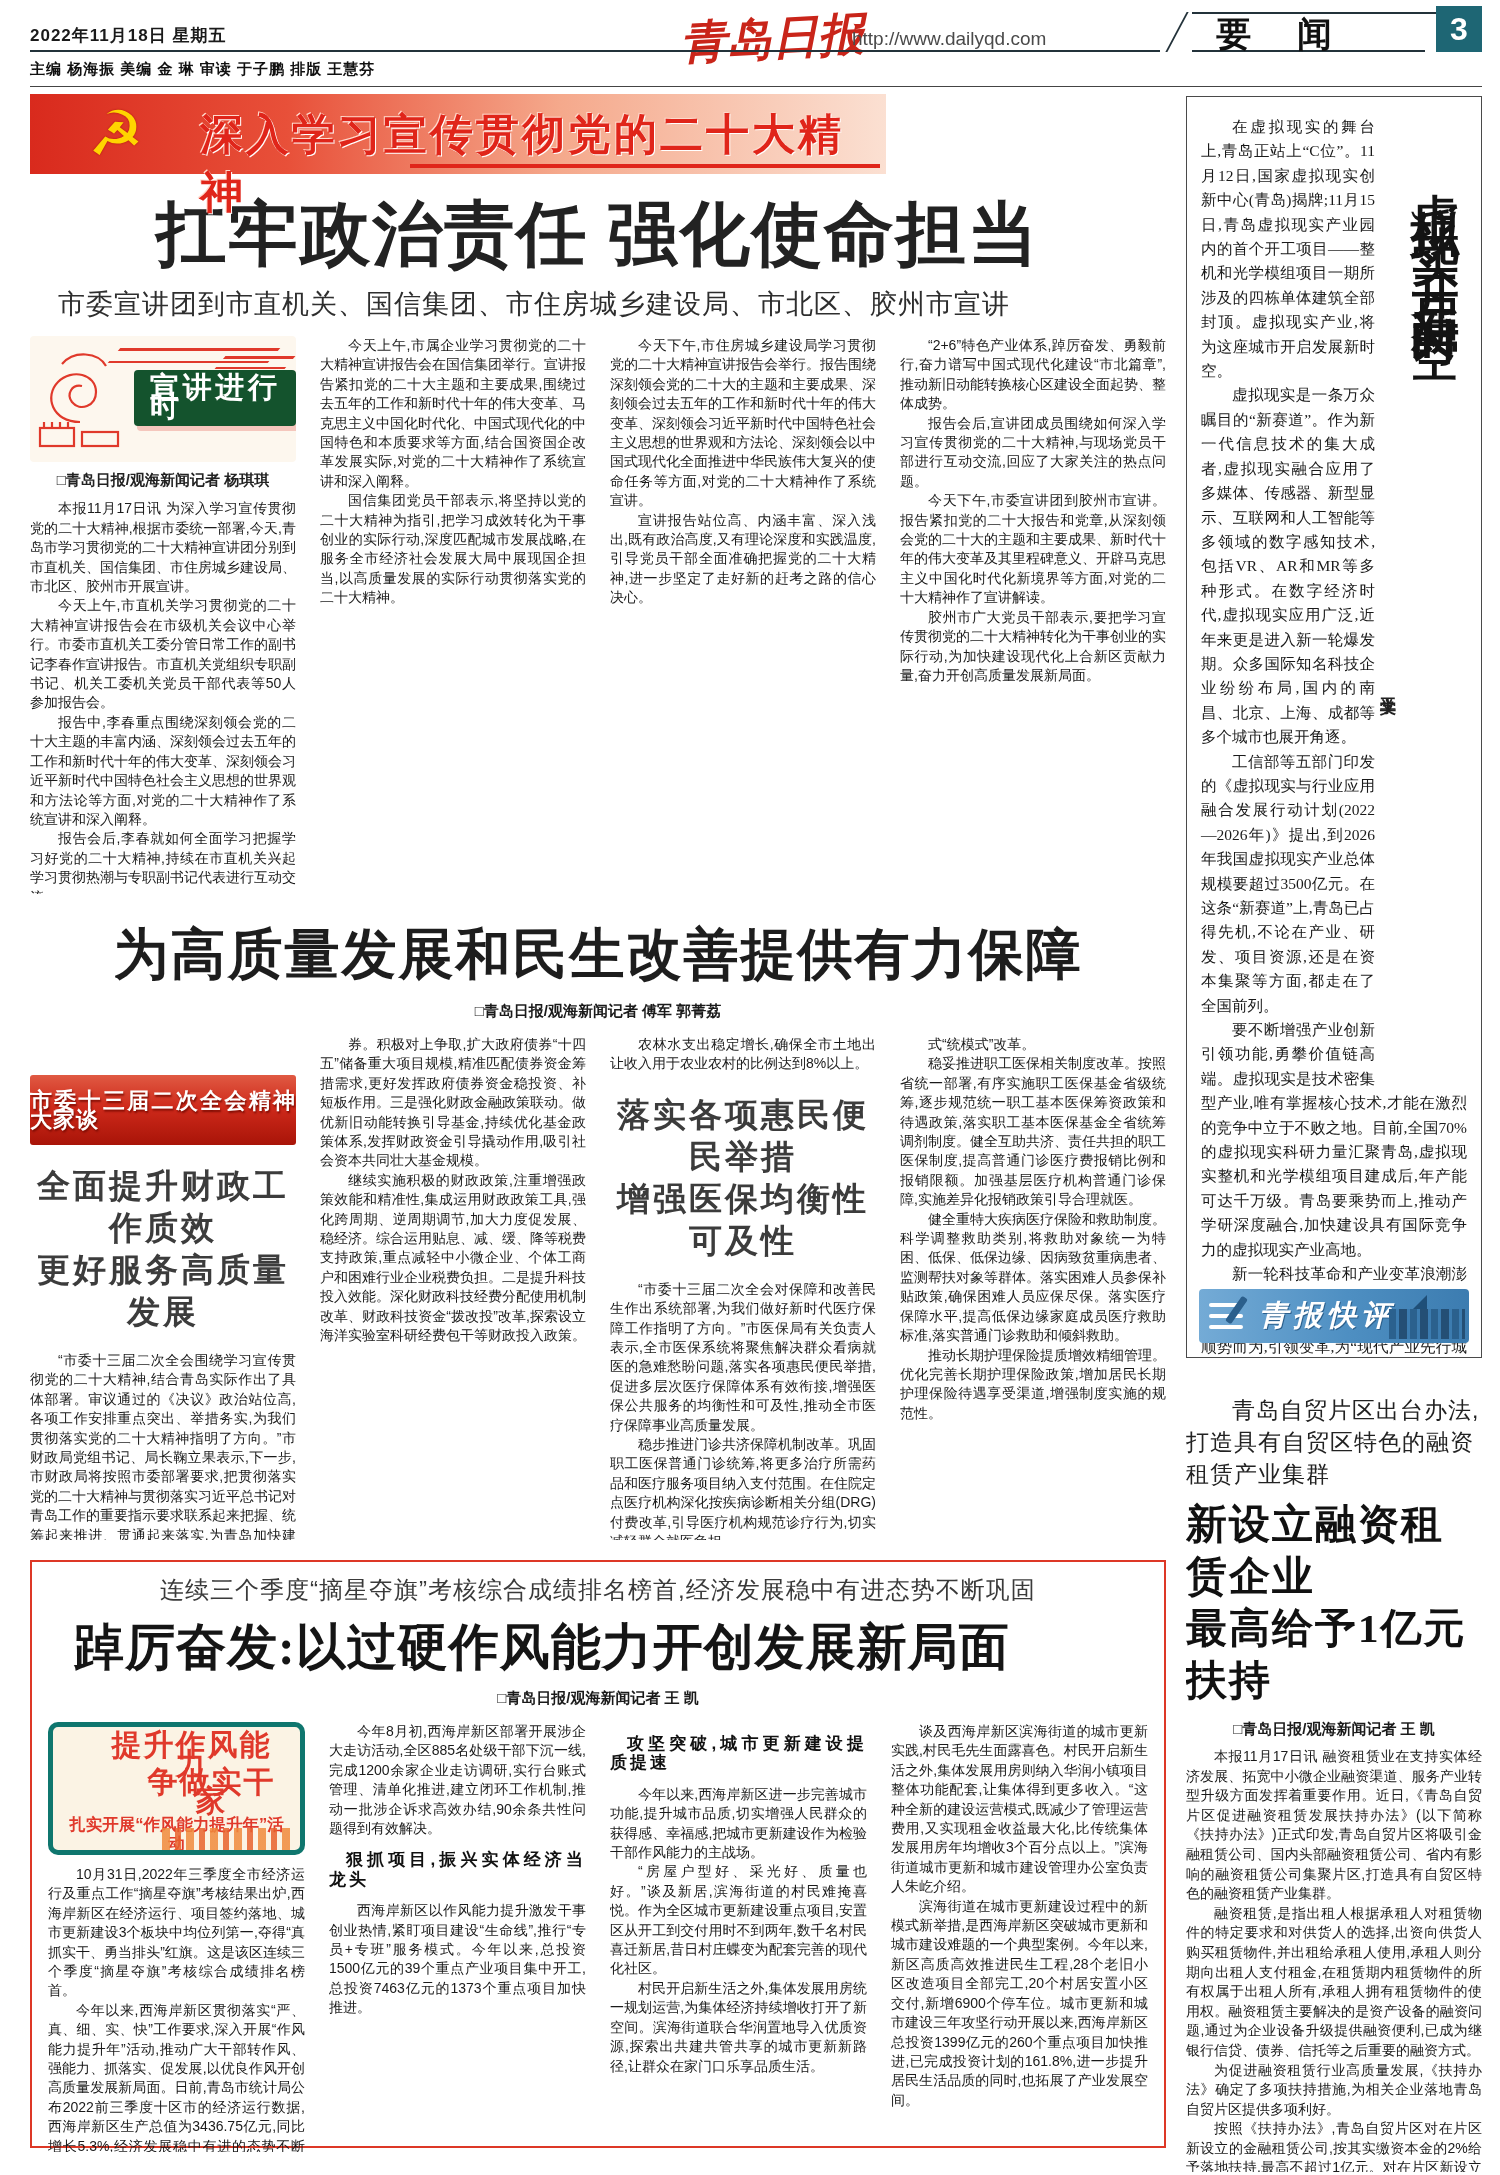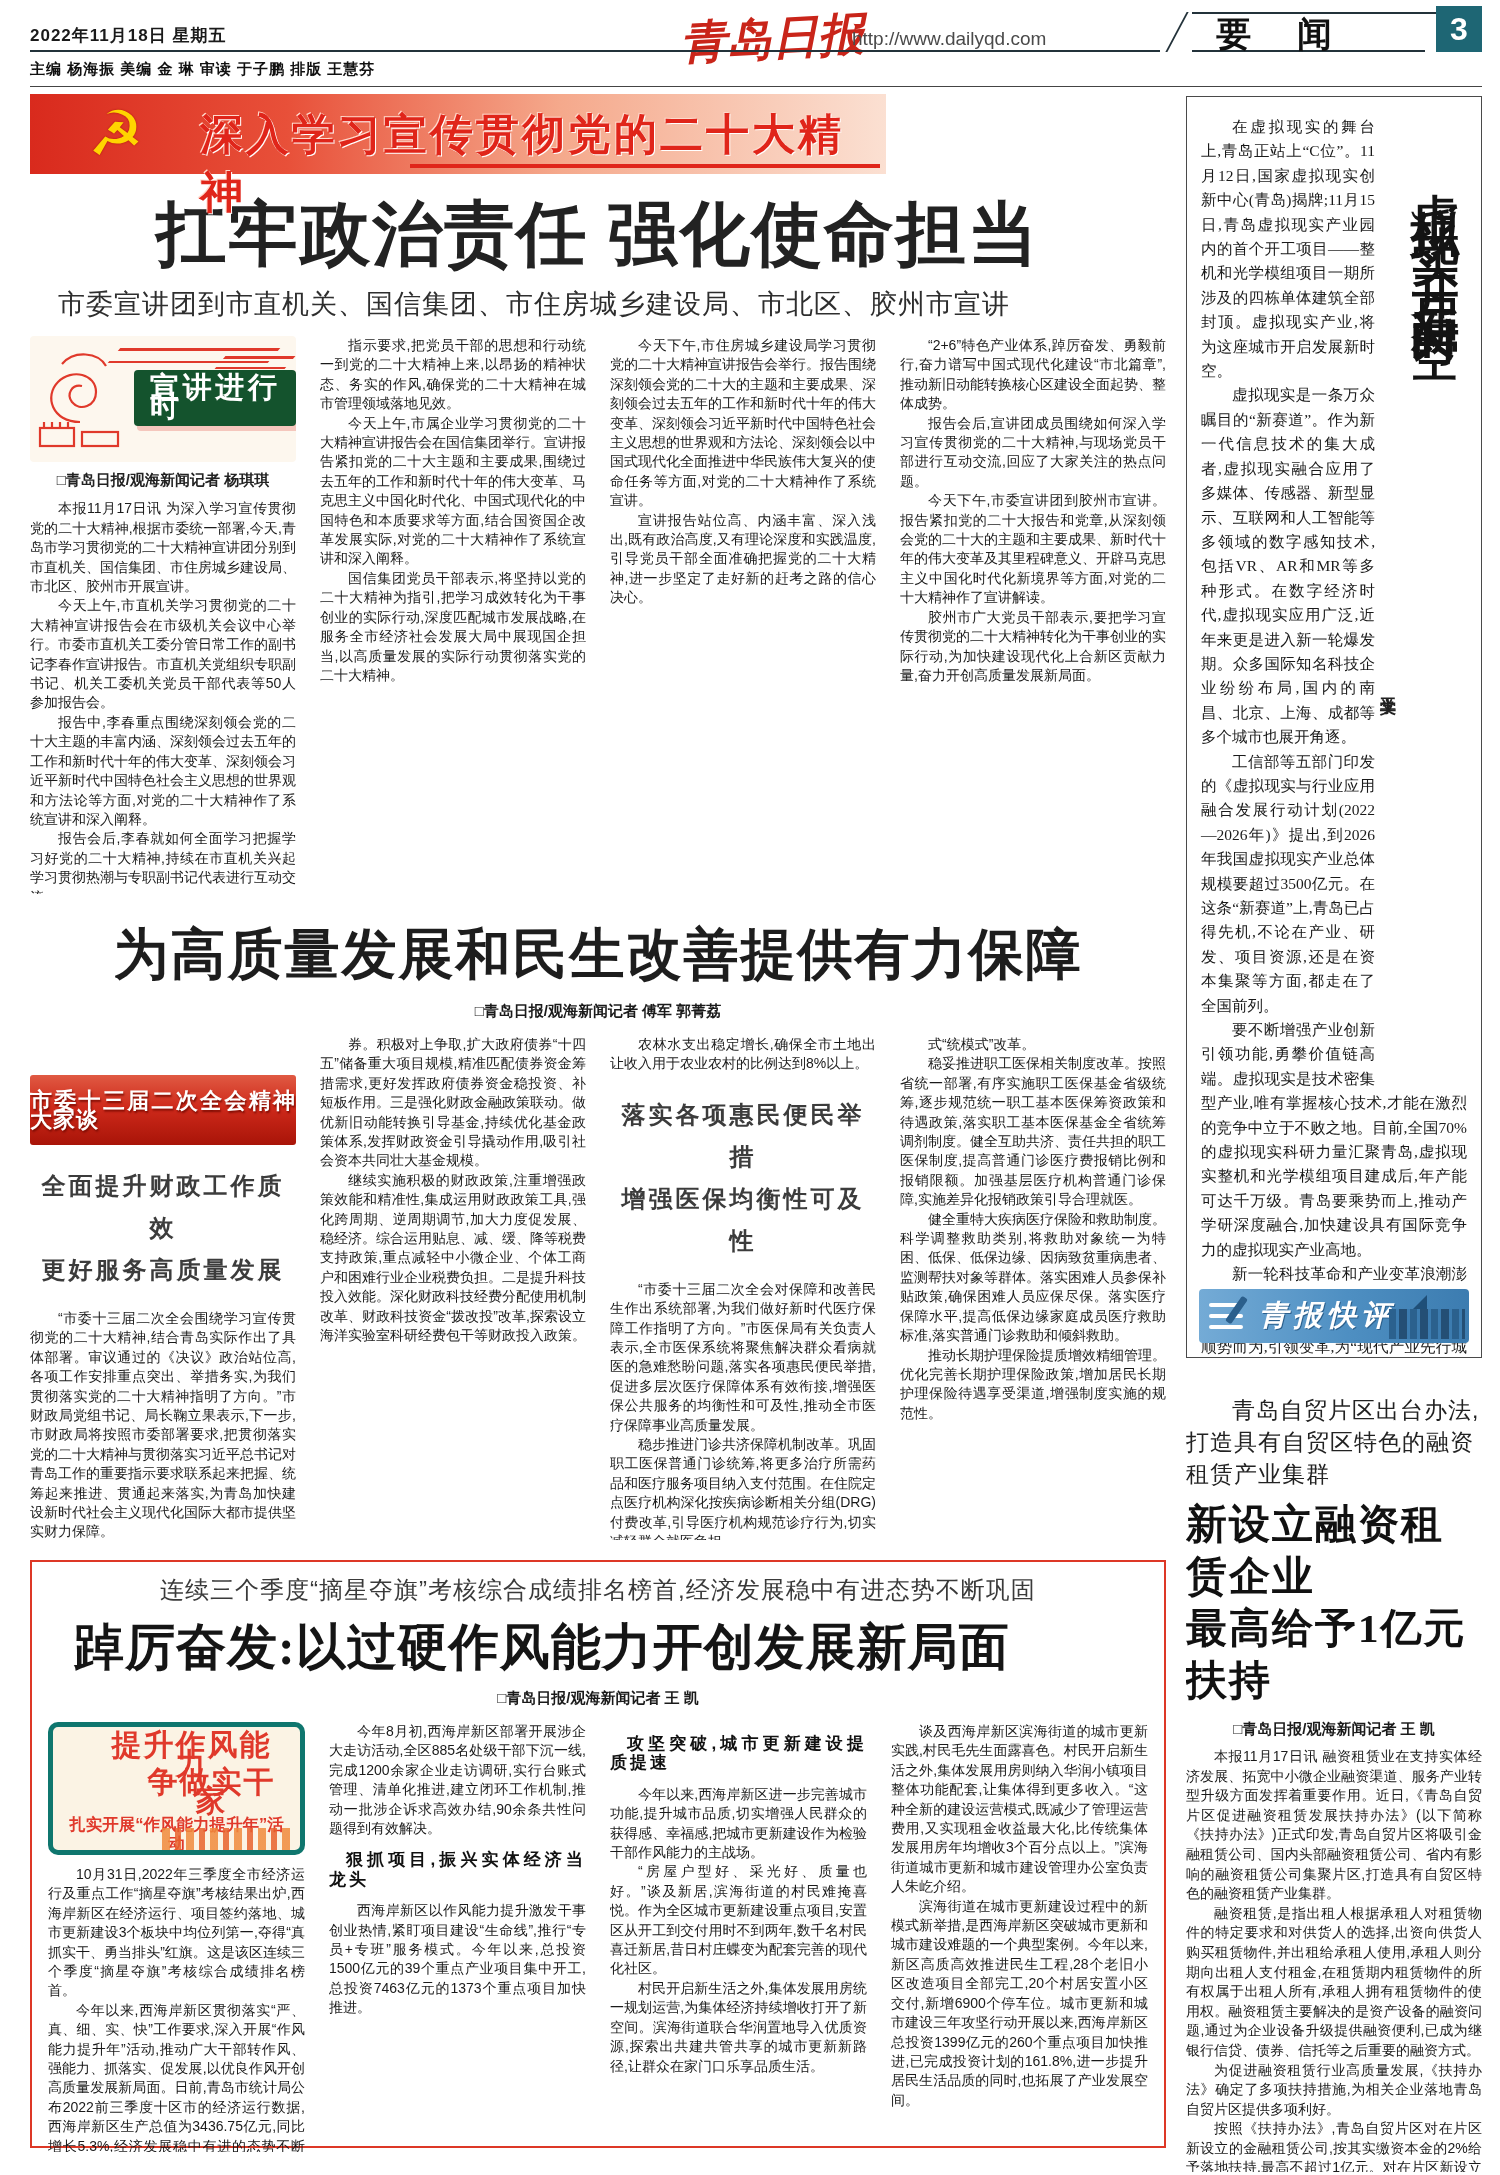--- a/index.html
+++ b/index.html
@@ -50,21 +50,21 @@
   
   .mid{margin-top:24px;}
   .mid-headline{text-align:center;font-family:"Liberation Serif",serif;font-size:55px;
        font-weight:900;color:#1d1d1d;letter-spacing:2px;}
   .mid-byline{text-align:center;font-size:15px;font-weight:600;margin-top:10px;}
   .mid-cols{height:505px;margin-top:14px;}
   .series-banner{position:relative;height:70px;border-radius:3px;color:#fff;display:flex;align-items:center;
        justify-content:center;font-size:22px;font-weight:900;letter-spacing:1px;
        background:linear-gradient(180deg,#e05a43 0%,#cf2a1b 45%,#a81408 100%);
        text-shadow:1px 2px 2px #7e0d04;margin-top:40px;}
-  .col-bighead{white-space:pre-line;text-align:center;font-size:24px;line-height:42px;color:#3c3c3c;
+  .col-bighead{white-space:pre-line;text-align:center;font-size:33px;line-height:42px;color:#3c3c3c;
        font-weight:600;letter-spacing:3px;margin:20px 0 18px;font-family:"Liberation Serif",serif;}
   
   .bottom{margin-top:20px;border:2px solid #dd3826;padding:12px 16px 10px;height:588px;box-sizing:border-box;}
   .bottom-kicker{font-size:24px;color:#3a3a3a;padding-left:112px;letter-spacing:1px;}
   .bottom-headline{font-family:"Liberation Serif",serif;font-size:50px;font-weight:900;color:#151515;
        padding-left:26px;margin-top:8px;letter-spacing:1px;}
   .bottom-byline{text-align:center;font-size:15px;font-weight:600;margin:8px 0 10px;}
   .bottom-cols{height:430px;}
   .zfbox{position:relative;height:133px;background:#fbf3e4;border:5px solid #0f766e;border-radius:10px;
        padding:8px 14px;box-sizing:border-box;overflow:hidden;margin-bottom:10px;}
@@ -149,21 +149,20 @@
           </div>
           <div class="byline">□青岛日报/观海新闻记者  杨琪琪</div>
           <div>
               <p class="para">本报11月17日讯  为深入学习宣传贯彻党的二十大精神,根据市委统一部署,今天,青岛市学习贯彻党的二十大精神宣讲团分别到市直机关、国信集团、市住房城乡建设局、市北区、胶州市开展宣讲。</p>
               <p class="para">今天上午,市直机关学习贯彻党的二十大精神宣讲报告会在市级机关会议中心举行。市委市直机关工委分管日常工作的副书记李春作宣讲报告。市直机关党组织专职副书记、机关工委机关党员干部代表等50人参加报告会。</p>
               <p class="para">报告中,李春重点围绕深刻领会党的二十大主题的丰富内涵、深刻领会过去五年的工作和新时代十年的伟大变革、深刻领会习近平新时代中国特色社会主义思想的世界观和方法论等方面,对党的二十大精神作了系统宣讲和深入阐释。</p>
               <p class="para">报告会后,李春就如何全面学习把握学习好党的二十大精神,持续在市直机关兴起学习贯彻热潮与专职副书记代表进行互动交流。</p>
             </div>
         </div>
         <div class="ncol">
-            <p class="para">指示要求,把党员干部的思想和行动统一到党的二十大精神上来,以昂扬的精神状态、务实的作风,确保党的二十大精神在城市管理领域落地见效。</p>
             <p class="para">今天上午,市属企业学习贯彻党的二十大精神宣讲报告会在国信集团举行。宣讲报告紧扣党的二十大主题和主要成果,围绕过去五年的工作和新时代十年的伟大变革、马克思主义中国化时代化、中国式现代化的中国特色和本质要求等方面,结合国资国企改革发展实际,对党的二十大精神作了系统宣讲和深入阐释。</p>
             <p class="para">国信集团党员干部表示,将坚持以党的二十大精神为指引,把学习成效转化为干事创业的实际行动,深度匹配城市发展战略,在服务全市经济社会发展大局中展现国企担当,以高质量发展的实际行动贯彻落实党的二十大精神。</p>
           </div>
         <div class="ncol">
             <p class="para">今天下午,市住房城乡建设局学习贯彻党的二十大精神宣讲报告会举行。报告围绕深刻领会党的二十大的主题和主要成果、深刻领会过去五年的工作和新时代十年的伟大变革、深刻领会习近平新时代中国特色社会主义思想的世界观和方法论、深刻领会以中国式现代化全面推进中华民族伟大复兴的使命任务等方面,对党的二十大精神作了系统宣讲。</p>
             <p class="para">宣讲报告站位高、内涵丰富、深入浅出,既有政治高度,又有理论深度和实践温度,引导党员干部全面准确把握党的二十大精神,进一步坚定了走好新的赶考之路的信心决心。</p>
           </div>
         <div class="ncol">
             <p class="para">“2+6”特色产业体系,踔厉奋发、勇毅前行,奋力谱写中国式现代化建设“市北篇章”,推动新旧动能转换核心区建设全面起势、整体成势。</p>
             <p class="para">报告会后,宣讲团成员围绕如何深入学习宣传贯彻党的二十大精神,与现场党员干部进行互动交流,回应了大家关注的热点问题。</p>

